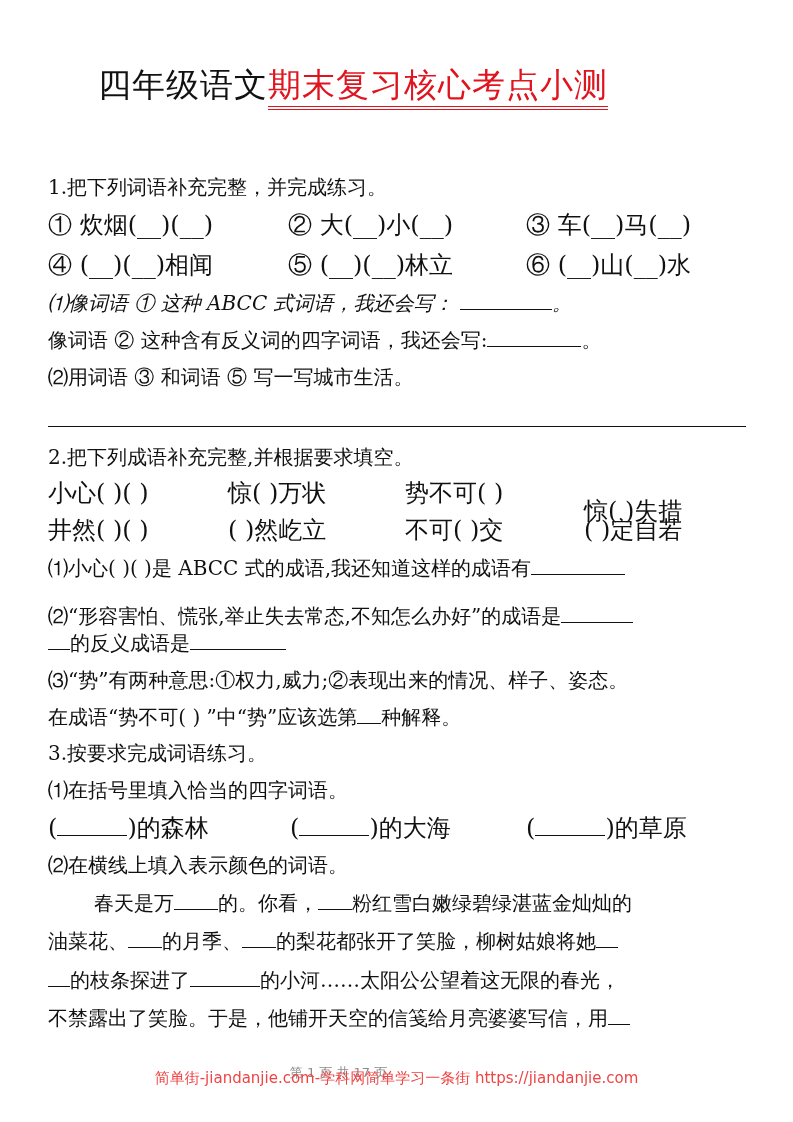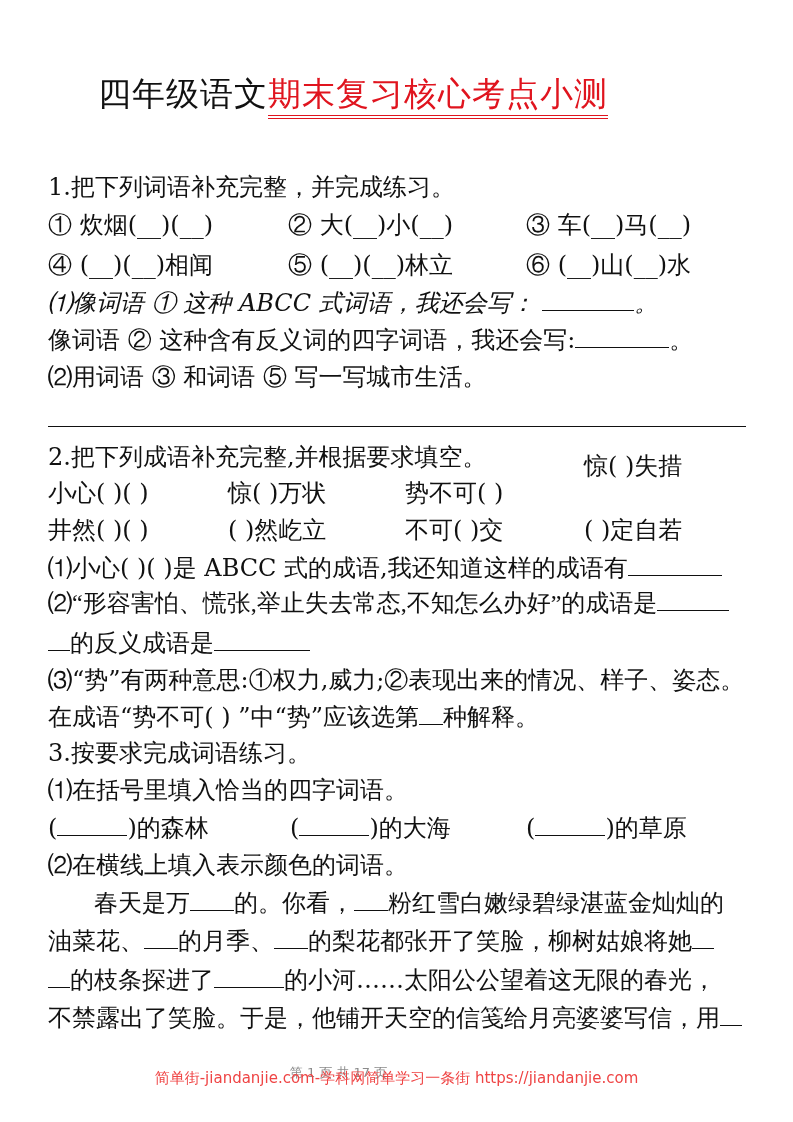--- a/index.html
+++ b/index.html
@@ -1,23 +1,23 @@
 <!DOCTYPE html>
 <html><head>
 <meta charset="utf-8">
 <style>
   html, body { margin: 0; padding: 0; background: #ffffff; }
   body { width: 793px; height: 1122px; position: relative; overflow: hidden;
          font-family: "DejaVu Serif", "Liberation Serif", serif; color: #111; }
   .page { position: absolute; left: 0; top: 0; width: 793px; height: 1122px; }
-  .title { position: absolute; top: 70px; left: 0; width: 706px; text-align: center;
+  .title { position: absolute; top: 61px; left: 0; width: 706px; text-align: center;
            font-size: 33px; line-height: 48px; letter-spacing: 1px; white-space: nowrap; }
   .title .black { color: #111; }
   .title .red { color: #e0141e; border-bottom: 4px double #e0141e; padding-bottom: 2px; }
-  .line { position: absolute; left: 48px; font-size: 24px; line-height: 30px; white-space: nowrap; }
+  .line { position: absolute; left: 48px; font-size: 20px; line-height: 30px; white-space: nowrap; }
   .section-head { position: absolute; left: 46px; top: 132px; width: 192px; height: 40px;
                   background: #c4dfb0; font-size: 22px; line-height: 40px; padding-left: 2px; letter-spacing: 2px; }
   .blank { display: inline-block; border-bottom: 1.4px solid #111; height: 20px; vertical-align: baseline; }
   .col { position: absolute; font-size: 24px; line-height: 30px; white-space: nowrap; }
   .hr { position: absolute; left: 48px; width: 698px; top: 426px; border-top: 1.5px solid #111; }
   .footer { position: absolute; top: 1069px; left: 0; width: 793px; text-align: center;
             font-family: "DejaVu Sans", sans-serif; font-size: 15px; color: #ef4444; white-space: nowrap; }
   .pagenum { position: absolute; top: 1064px; left: 0; width: 677px; text-align: center;
              font-family: "DejaVu Sans", sans-serif; font-size: 13px; color: #777; white-space: nowrap; opacity: 0.85; }
   .indent { padding-left: 46px; }
@@ -53,32 +53,32 @@
 
   <div class="line" style="top:362px;">⑵用词语 ③ 和词语 ⑤ 写一写城市生活。</div>
 
   <div class="hr"></div>
 
   <div class="line" style="top:442px;">2.把下列成语补充完整,并根据要求填空。</div>
 
   <div class="col" style="left:48px; top:478px;">小心(    )(    )</div>
   <div class="col" style="left:228px; top:478px;">惊(    )万状</div>
   <div class="col" style="left:405px; top:478px;">势不可(    )</div>
-  <div class="col" style="left:584px; top:451px;">惊(    )失措</div>
+  <div class="col" style="left:584px; top:496px;">惊(    )失措</div>
 
   <div class="col" style="left:48px; top:515px;">井然(    )(    )</div>
   <div class="col" style="left:228px; top:515px;">(    )然屹立</div>
   <div class="col" style="left:405px; top:515px;">不可(    )交</div>
   <div class="col" style="left:584px; top:515px;">(    )定自若</div>
 
   <div class="line" style="top:553px;">
     <span>⑴小心(    )(    )是 ABCC 式的成语,我还知道这样的成语有</span><span class="blank" style="width:94px;"></span>
   </div>
 
-  <div class="line" style="top:588px;font-family:Liberation Serif, serif;">
+  <div class="line" style="top:601px;">
     <span>⑵“形容害怕、慌张,举止失去常态,不知怎么办好”的成语是</span><span class="blank" style="width:72px;"></span>
   </div>
 
   <div class="line" style="top:628px;">
     <span class="blank" style="width:22px;"></span><span>的反义成语是</span><span class="blank" style="width:96px;"></span>
   </div>
 
   <div class="line" style="top:665px;">⑶“势”有两种意思:①权力,威力;②表现出来的情况、样子、姿态。</div>
 
   <div class="line" style="top:702px;">

